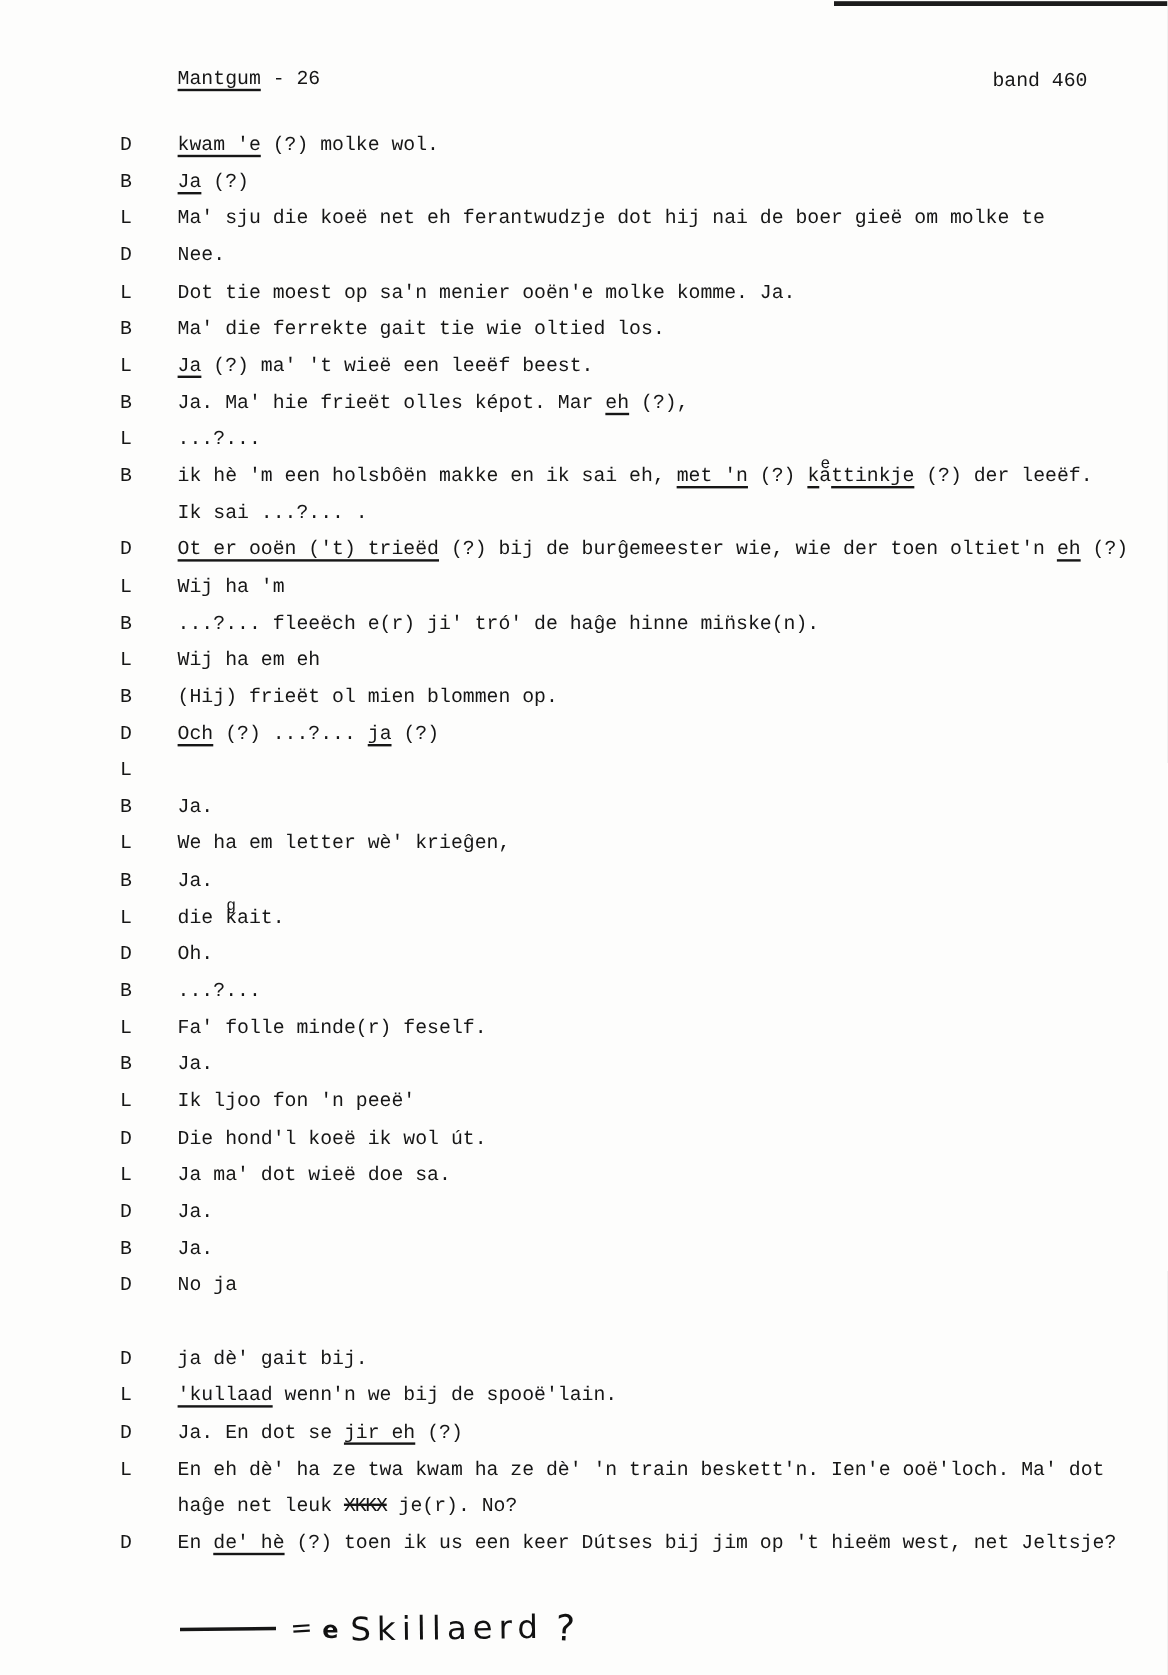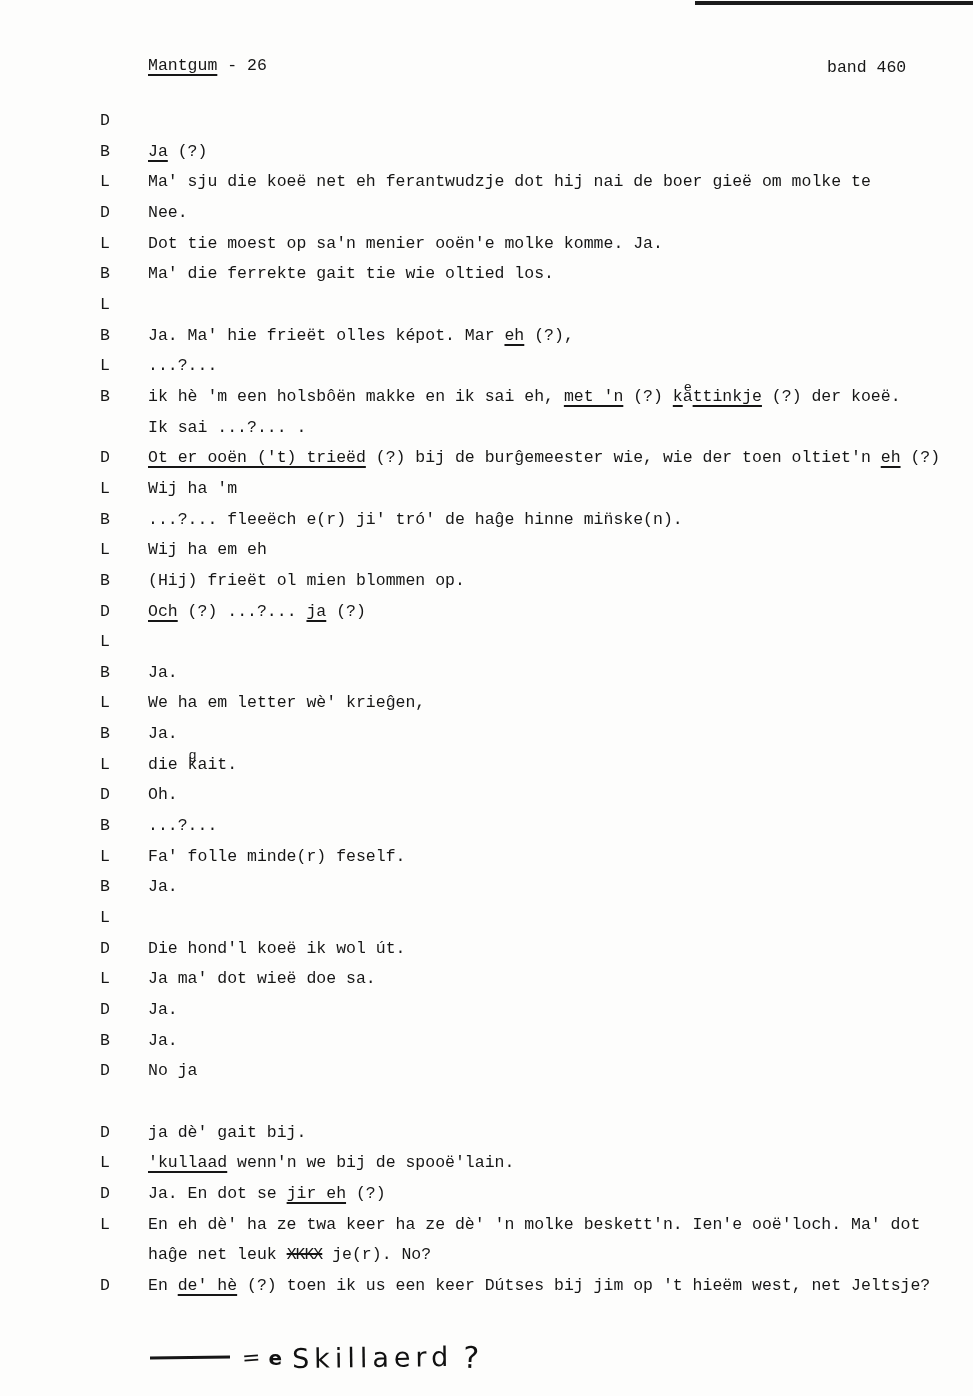--- a/index.html
+++ b/index.html
@@ -76,56 +76,56 @@
 <div class="page">
 
   <div class="top-rule"></div>
 
   <div class="header">
     <span class="title"><span class="u-part">Mantgum</span><span> - 26</span></span>
     <span class="band">band 460</span>
   </div>
 
   <div class="transcript">
-      <div class="row"><span class="sp">D</span></div>
+      <div class="row"><span class="sp">D</span><span class="txt"><span class="u">kwam 'e</span><span> (?) molke wol.</span></span></div>
       <div class="row"><span class="sp">B</span><span class="txt"><span class="u">Ja</span><span> (?)</span></span></div>
       <div class="row"><span class="sp">L</span><span class="txt"><span>Ma' sju die koeë net eh ferantwudzje dot hij nai de boer gieë om molke te</span></span></div>
       <div class="row"><span class="sp">D</span><span class="txt"><span>Nee.</span></span></div>
       <div class="row"><span class="sp">L</span><span class="txt"><span>Dot tie moest op sa'n menier ooën'e molke komme. Ja.</span></span></div>
       <div class="row"><span class="sp">B</span><span class="txt"><span>Ma' die ferrekte gait tie wie oltied los.</span></span></div>
-      <div class="row"><span class="sp">L</span></div>
+      <div class="row"><span class="sp">L</span><span class="txt"><span class="u">Ja</span><span> (?) ma' 't wieë een leeëf beest.</span></span></div>
       <div class="row"><span class="sp">B</span><span class="txt"><span>Ja. Ma' hie frieët olles képot. Mar </span><span class="u">eh</span><span> (?),</span></span></div>
       <div class="row"><span class="sp">L</span><span class="txt"><span>...?...</span></span></div>
-      <div class="row"><span class="sp">B</span><span class="txt"><span>ik hè 'm een holsbôën makke en ik sai eh, </span><span class="u">met 'n</span><span> (?) </span><span class="u">k<span class="ovr"><span class="ovr-mark">e</span>a</span>ttinkje</span><span> (?) der koeë.</span></span></div>
+      <div class="row"><span class="sp">B</span><span class="txt"><span>ik hè 'm een holsbôën makke en ik sai eh, </span><span class="u">met 'n</span><span> (?) </span><span class="u">k<span class="ovr"><span class="ovr-mark">e</span>a</span>ttinkje</span><span> (?) der leeëf.</span></span></div>
       <div class="row cont"><span class="sp"></span><span class="txt"><span>Ik sai ...?... .</span></span></div>
       <div class="row"><span class="sp">D</span><span class="txt"><span class="u">Ot er ooën ('t) trieëd</span><span> (?) bij de burĝemeester wie, wie der toen oltiet'n </span><span class="u">eh</span><span> (?)</span></span></div>
       <div class="row"><span class="sp">L</span><span class="txt"><span>Wij ha 'm</span></span></div>
       <div class="row"><span class="sp">B</span><span class="txt"><span>...?... fleeëch e(r) ji' tró' de haĝe hinne min̈ske(n).</span></span></div>
       <div class="row"><span class="sp">L</span><span class="txt"><span>Wij ha em eh</span></span></div>
       <div class="row"><span class="sp">B</span><span class="txt"><span>(Hij) frieët ol mien blommen op.</span></span></div>
       <div class="row"><span class="sp">D</span><span class="txt"><span class="u">Och</span><span> (?) ...?... </span><span class="u">ja</span><span> (?)</span></span></div>
       <div class="row"><span class="sp">L</span></div>
       <div class="row"><span class="sp">B</span><span class="txt"><span>Ja.</span></span></div>
       <div class="row"><span class="sp">L</span><span class="txt"><span>We ha em letter wè' krieĝen,</span></span></div>
       <div class="row"><span class="sp">B</span><span class="txt"><span>Ja.</span></span></div>
       <div class="row"><span class="sp">L</span><span class="txt"><span>die </span><span><span class="ovr"><span class="ovr-mark">g</span>k</span>ait</span><span>.</span></span></div>
       <div class="row"><span class="sp">D</span><span class="txt"><span>Oh.</span></span></div>
       <div class="row"><span class="sp">B</span><span class="txt"><span>...?...</span></span></div>
       <div class="row"><span class="sp">L</span><span class="txt"><span>Fa' folle minde(r) feself.</span></span></div>
       <div class="row"><span class="sp">B</span><span class="txt"><span>Ja.</span></span></div>
-      <div class="row"><span class="sp">L</span></div>
+      <div class="row"><span class="sp">L</span><span class="txt"><span>Ik ljoo fon 'n peeë'</span></span></div>
       <div class="row"><span class="sp">D</span><span class="txt"><span>Die hond'l koeë ik wol út.</span></span></div>
       <div class="row"><span class="sp">L</span><span class="txt"><span>Ja ma' dot wieë doe sa.</span></span></div>
       <div class="row"><span class="sp">D</span><span class="txt"><span>Ja.</span></span></div>
       <div class="row"><span class="sp">B</span><span class="txt"><span>Ja.</span></span></div>
       <div class="row"><span class="sp">D</span><span class="txt"><span>No ja</span></span></div>
       <div class="row gap"><span class="sp">D</span><span class="txt"><span>ja dè' gait bij.</span></span></div>
       <div class="row"><span class="sp">L</span><span class="txt"><span class="u">'kullaad</span><span> wenn'n we bij de spooë'lain.</span></span></div>
       <div class="row"><span class="sp">D</span><span class="txt"><span>Ja. En dot se </span><span class="u">jir eh</span><span> (?)</span></span></div>
-      <div class="row"><span class="sp">L</span><span class="txt"><span>En eh dè' ha ze twa keer ha ze dè' 'n molke beskett'n. Ien'e ooë'loch. Ma' dot</span></span></div>
+      <div class="row"><span class="sp">L</span><span class="txt"><span>En eh dè' ha ze twa kwam ha ze dè' 'n train beskett'n. Ien'e ooë'loch. Ma' dot</span></span></div>
       <div class="row cont"><span class="sp"></span><span class="txt"><span>haĝe net leuk </span><span class="strike">XKKX</span><span> je(r). No?</span></span></div>
       <div class="row"><span class="sp">D</span><span class="txt"><span>En </span><span class="u">de' hè</span><span> (?) toen ik us een keer Dútses bij jim op 't hieëm west, net Jeltsje?</span></span></div>
     </div>
 
   <div class="handwriting">
     <span class="hw-line"></span>
     <span class="hw-eq">=</span>
     <span class="hw-sym">e</span>
     <span class="hw-word">Skillaerd</span>
     <span class="hw-q">?</span>

